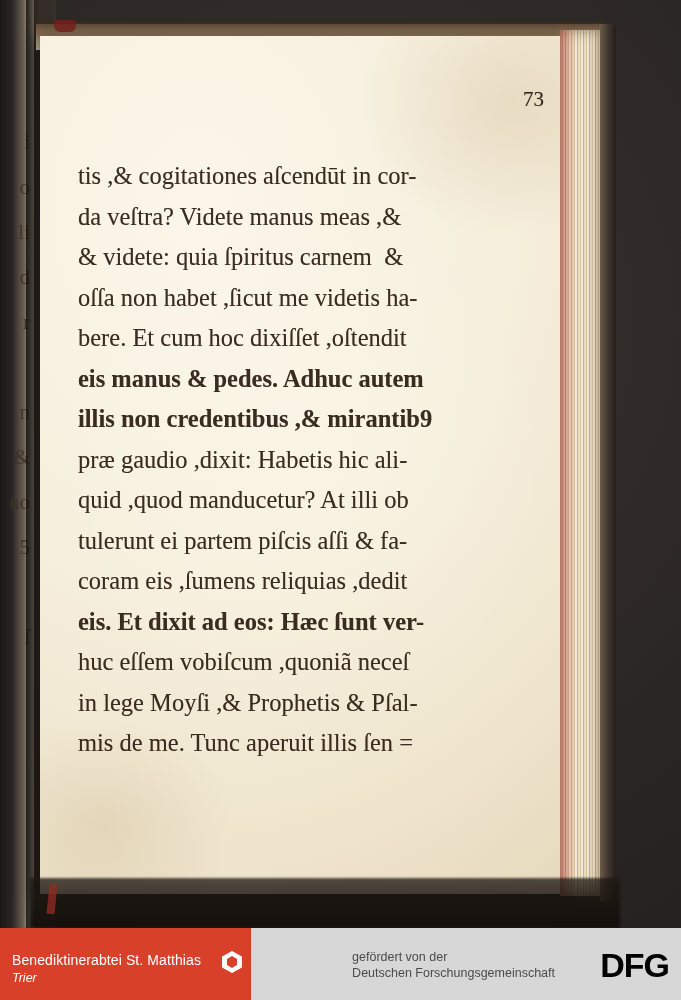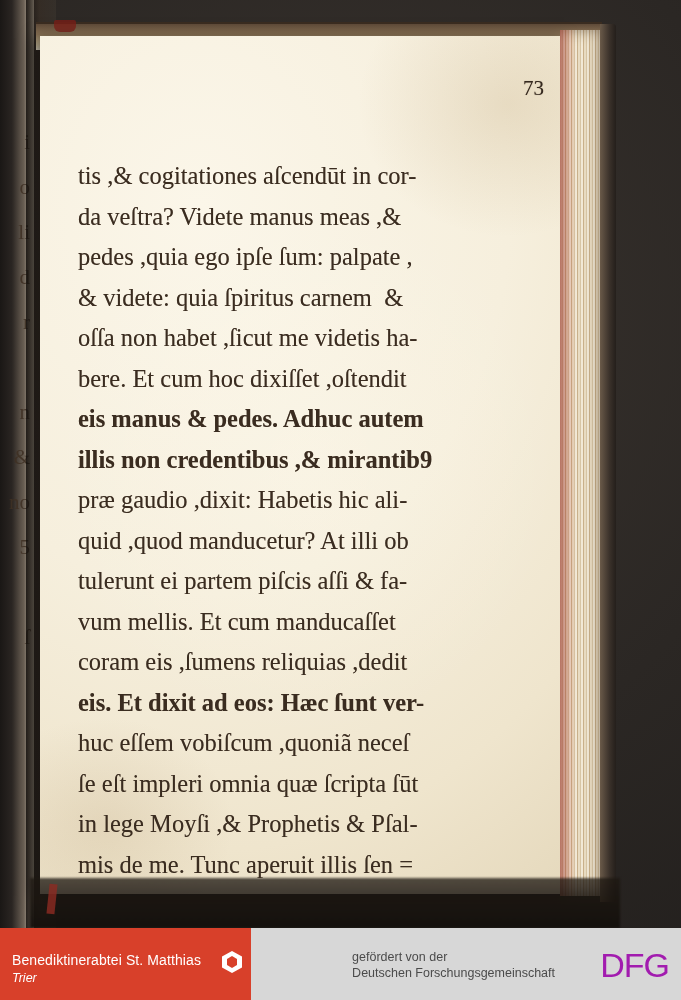--- a/index.html
+++ b/index.html
@@ -182,21 +182,21 @@
     text-align: center;
     white-space: pre;
     color: #34281e;
     margin: 0 0 6px 0;
     position: relative;
     text-shadow: 0 0 1px rgba(60,44,30,.35);
   }
   .folio {
     position: absolute;
     right: -6px;
-    top: 4px;
+    top: 15px;
     font-size: 21px;
     letter-spacing: 0;
     margin-left: 48px;
   }
   .bodyline {
     font-size: 24.5px;
     line-height: 40.5px;
     white-space: pre;
     color: #3a2c20;
     text-shadow: 0 0 .6px rgba(70,52,34,.4);
@@ -271,24 +271,24 @@
     color: #4b4b4b;
     font-family: "Liberation Sans", sans-serif;
     font-size: 12.5px;
     line-height: 15.5px;
   }
   .dfg-logo {
     position: absolute;
     right: 12px;
     top: 18px;
     font-family: "Liberation Sans", sans-serif;
-    font-weight: normal;
+    font-weight: bold;
     font-size: 34px;
     letter-spacing: -1px;
-    color: #a21caf;
+    color: #000000;
   }
 </style>
 </head>
 <body>
 
 <div id="page">
 
   <div class="scan">
 
     <div class="left-page"></div>
@@ -318,34 +318,31 @@
     <div class="bottom-shadow"></div>
     <div class="ribbon"></div>
 
     <div class="textblock">
       <div class="headline">
         <span class="folio">73</span>
       </div>
       <div id="body-lines">
           <div class="bodyline">tis ,&amp; cogitationes aſcendūt in cor-</div>
           <div class="bodyline">da veſtra? Videte manus meas ,&amp;</div>
-          <div class="bodyline">pedes ,quia ego ipſe ſum: palpate ,</div>
           <div class="bodyline">&amp; videte: quia ſpiritus carnem  &amp;</div>
           <div class="bodyline">oſſa non habet ,ſicut me videtis ha-</div>
           <div class="bodyline">bere. Et cum hoc dixiſſet ,oſtendit</div>
           <div class="bodyline bold">eis manus &amp; pedes. Adhuc autem</div>
           <div class="bodyline bold">illis non credentibus ,&amp; mirantib9</div>
           <div class="bodyline">præ gaudio ,dixit: Habetis hic ali-</div>
           <div class="bodyline">quid ,quod manducetur? At illi ob</div>
           <div class="bodyline">tulerunt ei partem piſcis aſſi &amp; fa-</div>
-          <div class="bodyline">vum mellis. Et cum manducaſſet</div>
           <div class="bodyline">coram eis ,ſumens reliquias ,dedit</div>
           <div class="bodyline bold">eis. Et dixit ad eos: Hæc ſunt ver-</div>
           <div class="bodyline">huc eſſem vobiſcum ,quoniã neceſ</div>
-          <div class="bodyline">ſe eſt impleri omnia quæ ſcripta ſūt</div>
           <div class="bodyline">in lege Moyſi ,&amp; Prophetis &amp; Pſal-</div>
           <div class="bodyline">mis de me. Tunc aperuit illis ſen =</div>
         </div>
     </div>
   </div>
 
   <div class="footer">
     <div class="owner-box">
       <div class="owner-line1">Benediktinerabtei St. Matthias</div>
       <div class="owner-line2">Trier</div>

